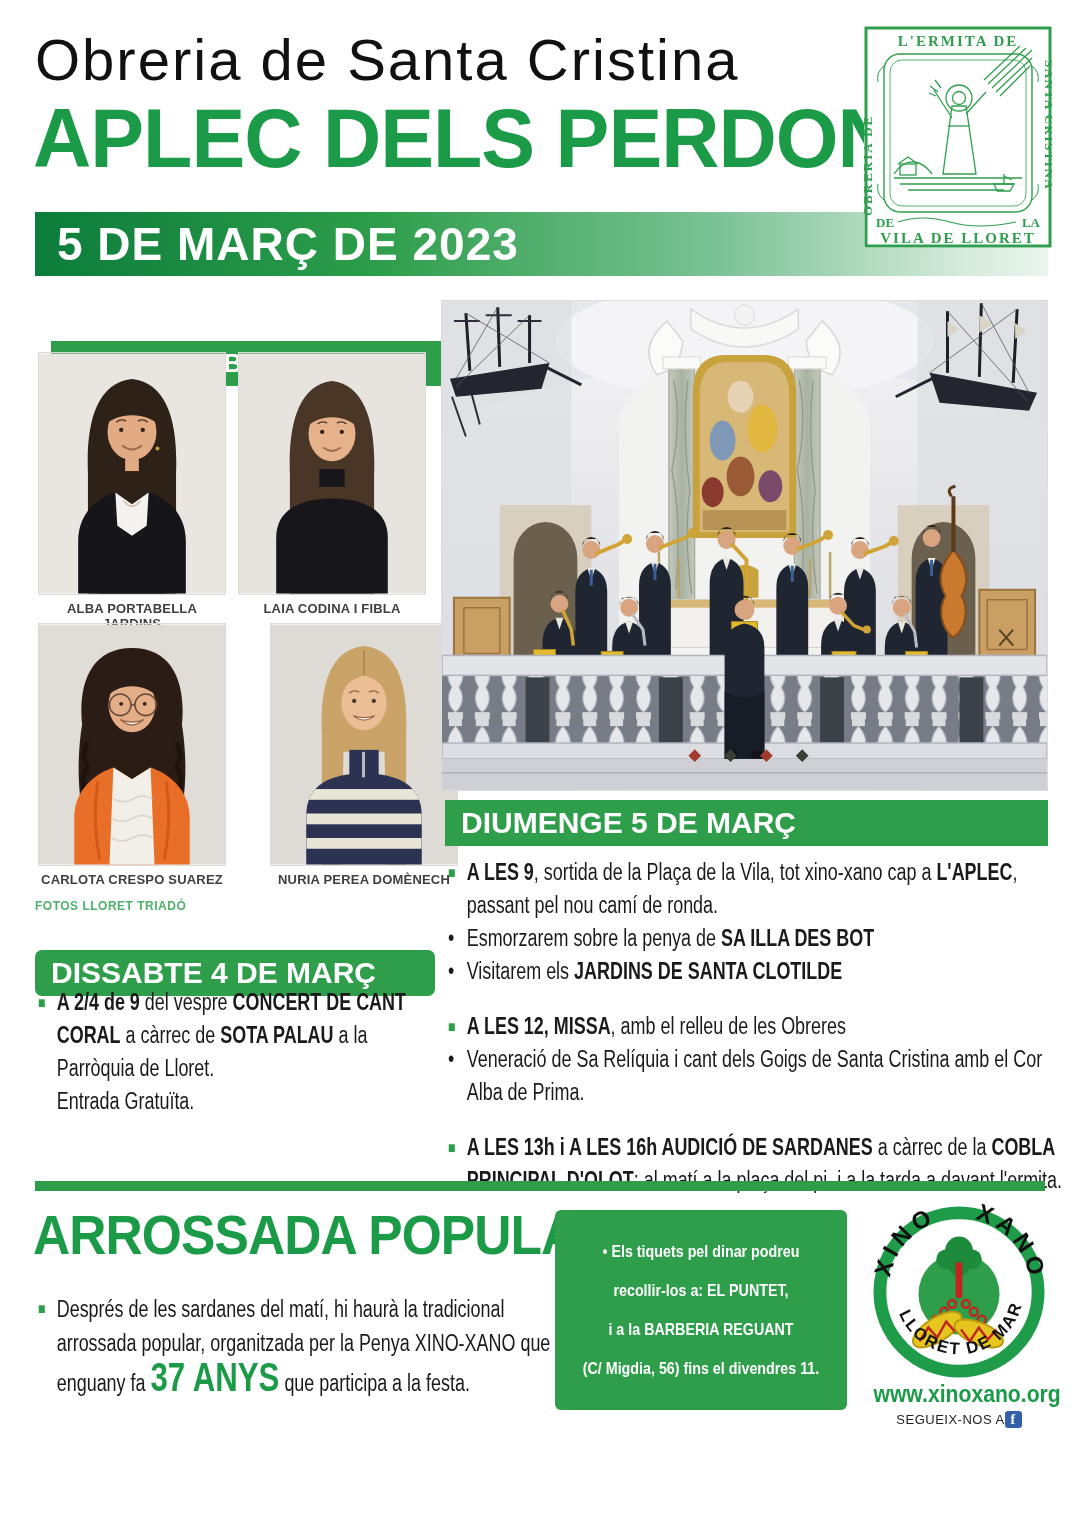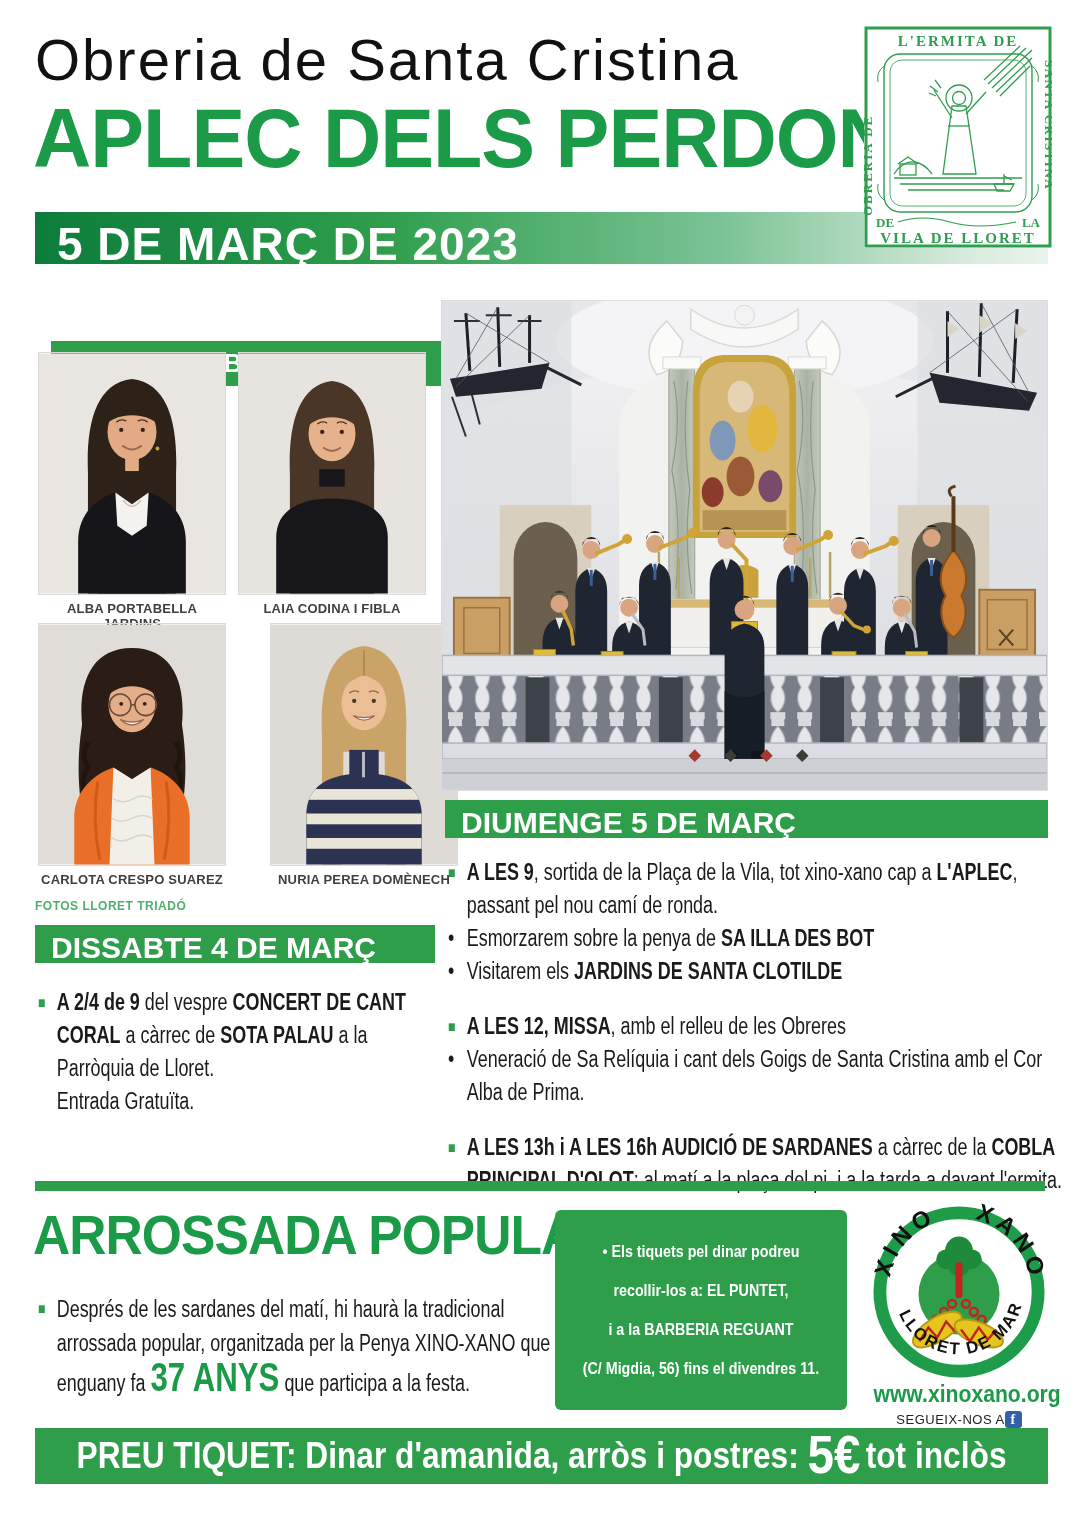--- a/index.html
+++ b/index.html
@@ -12,29 +12,29 @@
   html,body{margin:0;padding:0;background:#ffffff;}
   .page{
     position:relative;width:1080px;height:1518px;margin:0 auto;
     background:#ffffff;overflow:hidden;
     font-family:"Liberation Sans", sans-serif;
   }
   .abs{position:absolute;}
   
   .suptitle{left:35px;top:26px;font-size:58px;font-weight:400;color:var(--ink);letter-spacing:2px;white-space:nowrap;}
   .main-title{left:33px;top:90px;font-size:84px;font-weight:700;color:var(--green-title);letter-spacing:-1px;white-space:nowrap;transform:scaleX(.96);transform-origin:left top;}
-  .date-banner{left:35px;top:212px;width:1013px;height:52px;
+  .date-banner{left:35px;top:212px;width:1013px;height:64px;
     background:linear-gradient(90deg,#0c7c3b 0%,#2e9e4b 34%,#7cc397 68%,#d7ebdc 92%,#eaf4ec 100%);}
   .date-banner span{display:block;padding-left:22px;line-height:64px;color:#fff;font-size:46px;font-weight:700;letter-spacing:1px;}
   .emblem{left:864px;top:26px;width:188px;height:222px;background:#fff;z-index:3;}
   
   .bar{background:var(--green);color:#fff;font-weight:700;}
   .bar-noves{left:51px;top:297px;width:400px;height:45px;font-size:26px;text-align:center;line-height:45px;letter-spacing:0;margin-top:44px;}
-  .bar-day{height:38px;font-size:30px;line-height:46px;padding-left:16px;letter-spacing:0;}
-  .bar-dissabte{left:35px;top:925px;width:384px;}
+  .bar-day{height:46px;font-size:30px;line-height:46px;padding-left:16px;letter-spacing:0;}
+  .bar-dissabte{left:35px;top:950px;width:384px;border-radius:7px;}
   .bar-diumenge{left:445px;top:800px;width:587px;}
   
   figure{margin:0;}
   .photo{width:188px;height:243px;display:block;border:1px solid #d9d9d6;box-sizing:border-box;}
   .caption{width:188px;text-align:center;font-size:13px;font-weight:700;color:#3f3f3f;letter-spacing:.2px;margin-top:6px;}
   .credit{left:35px;top:899px;font-size:12px;font-weight:700;color:var(--green-credit);letter-spacing:.5px;}
   
   .church{left:441px;top:300px;width:607px;height:491px;border:1px solid #dcdcda;box-sizing:border-box;display:block;}
   
   .rich{transform:scaleX(.78);transform-origin:left top;white-space:nowrap;font-size:23px;color:#1a1a1a;line-height:33px;}
@@ -481,21 +481,14 @@
         <textPath href="#arcB" startOffset="8">LLORET DE MAR</textPath>
       </text>
     </svg>
     <div class="xx-web">www.xinoxano.org</div>
     <div class="xx-follow">
       <span>SEGUEIX-NOS A</span>
       <span class="fb">f</span>
     </div>
   </div>
 
-  <div class="abs footer-banner">
-    <div class="footer-inner">
-      <span class="pre">PREU TIQUET: Dinar d'amanida, arròs i postres:</span>
-      <span class="price">5€</span>
-      <span class="suf">tot inclòs</span>
-    </div>
-  </div>
 
 </div>
 
 </body></html>

